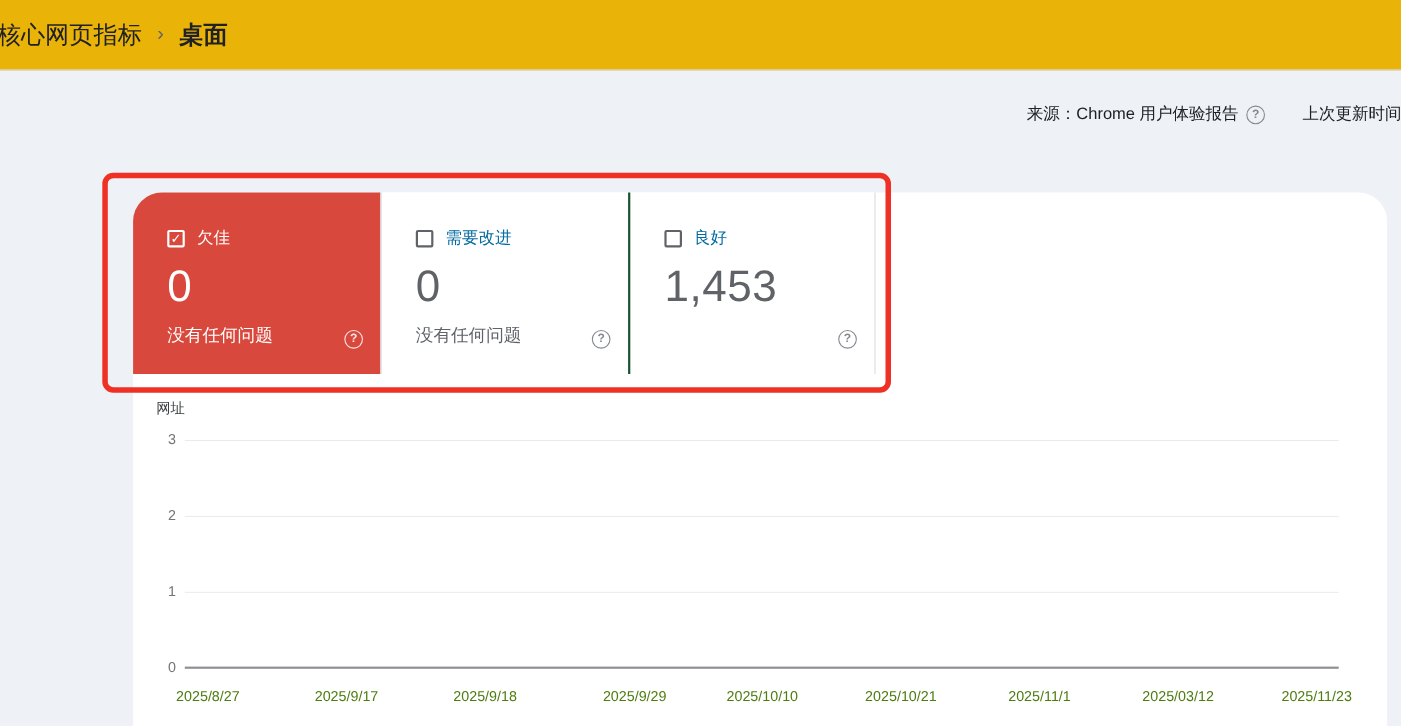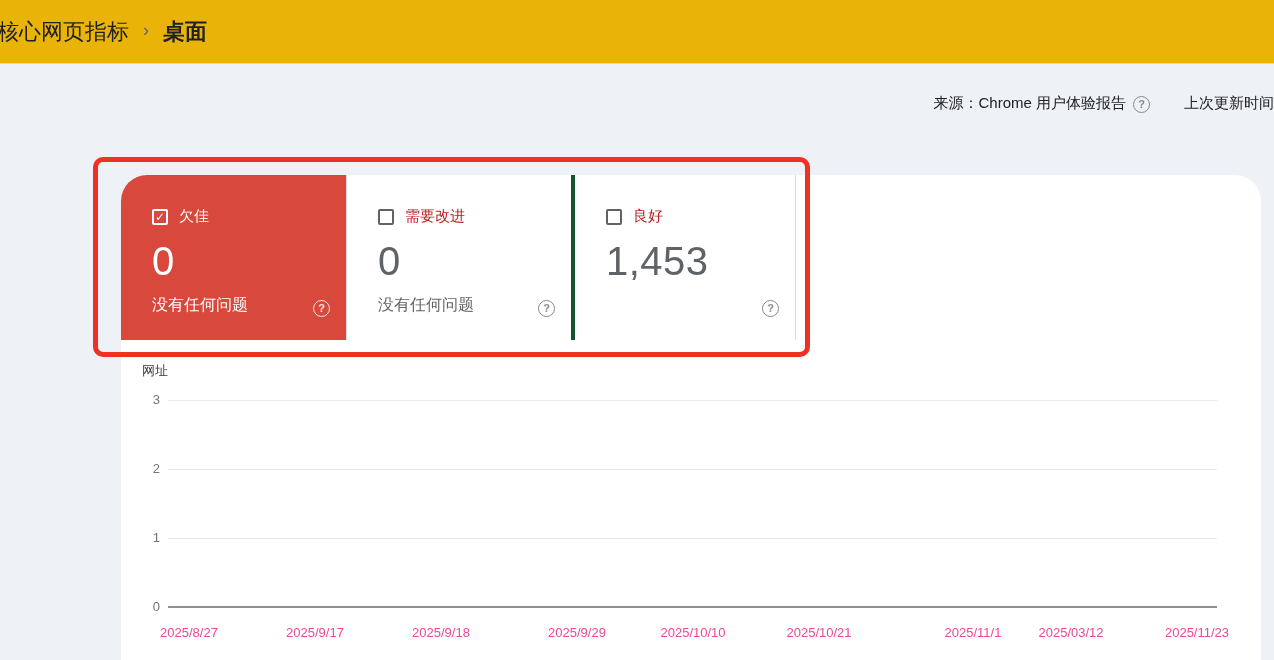--- a/index.html
+++ b/index.html
@@ -55,35 +55,35 @@
     border-bottom:1px solid #dadce0;
   }
   .card {
     width:225px; height:165px;
     position:relative;
     padding:32px 0 0 31px;
     cursor:pointer;
     background:#fff;
   }
   .card.needs-improvement { border-left:1px solid #dadce0; }
-  .card.good { border-left:4px solid #14532d; border-right:1px solid #dadce0; }
+  .card.good { border-left:2px solid #14532d; border-right:1px solid #dadce0; }
   .card.poor {
     background:#d9483c;
     border-radius:26px 0 0 0;
   }
   .card-head { display:flex; align-items:center; gap:11px; }
   .checkbox {
     width:16px; height:16px;
     border:2px solid #5f6368; border-radius:2px;
     display:flex; align-items:center; justify-content:center;
     font-size:12px; font-weight:700; color:transparent;
     background:transparent; flex:0 0 auto;
   }
   .card.poor .checkbox { border-color:#ffffff; color:#ffffff; }
-  .card-label { font-size:15px; color:#b91c1c; }
+  .card-label { font-size:15px; color:#0369a1; }
   .card.poor .card-label { color:#ffffff; }
   .card-value {
     margin-top:13px;
     font-size:40px; font-weight:400; color:#5f6368;
     letter-spacing:0.5px; line-height:1.1;
   }
   .card.poor .card-value { color:#ffffff; }
   .card-sub { margin-top:12px; font-size:16px; color:#5f6368; }
   .card.poor .card-sub { color:#ffffff; }
   .card-help { position:absolute; right:16px; bottom:23px; margin-left:0; }
@@ -106,29 +106,29 @@
   .gridrow.g2 { top:129px; }
   .gridrow.g1 { top:198px; }
   .gridrow.g0 { top:266px; }
   .gridrow.g0 .gridline { height:2px; background:#8d9095; }
   .gridrow.g0 .ytick { top:-7px; }
 
   .x-labels { position:absolute; left:0; top:0; width:100%; height:100%; }
   .xlabel {
     position:absolute; top:285px;
     transform:translateX(-50%);
-    font-size:13px; color:#ec4899; white-space:nowrap;
+    font-size:13px; color:#4d7c0f; white-space:nowrap;
   }
   .xlabel:nth-of-type(1){ left:68px; }
   .xlabel:nth-of-type(2){ left:194px; }
   .xlabel:nth-of-type(3){ left:320px; }
   .xlabel:nth-of-type(4){ left:456px; }
   .xlabel:nth-of-type(5){ left:572px; }
   .xlabel:nth-of-type(6){ left:698px; }
-  .xlabel:nth-of-type(7){ left:852px; }
+  .xlabel:nth-of-type(7){ left:824px; }
   .xlabel:nth-of-type(8){ left:950px; }
   .xlabel:nth-of-type(9){ left:1076px; }
 
   
   .annotation {
     position:absolute; left:93px; top:157px;
     width:717px; height:200px;
     border:5px solid #ee3124; border-radius:10px;
     pointer-events:none; z-index:60;
   }

